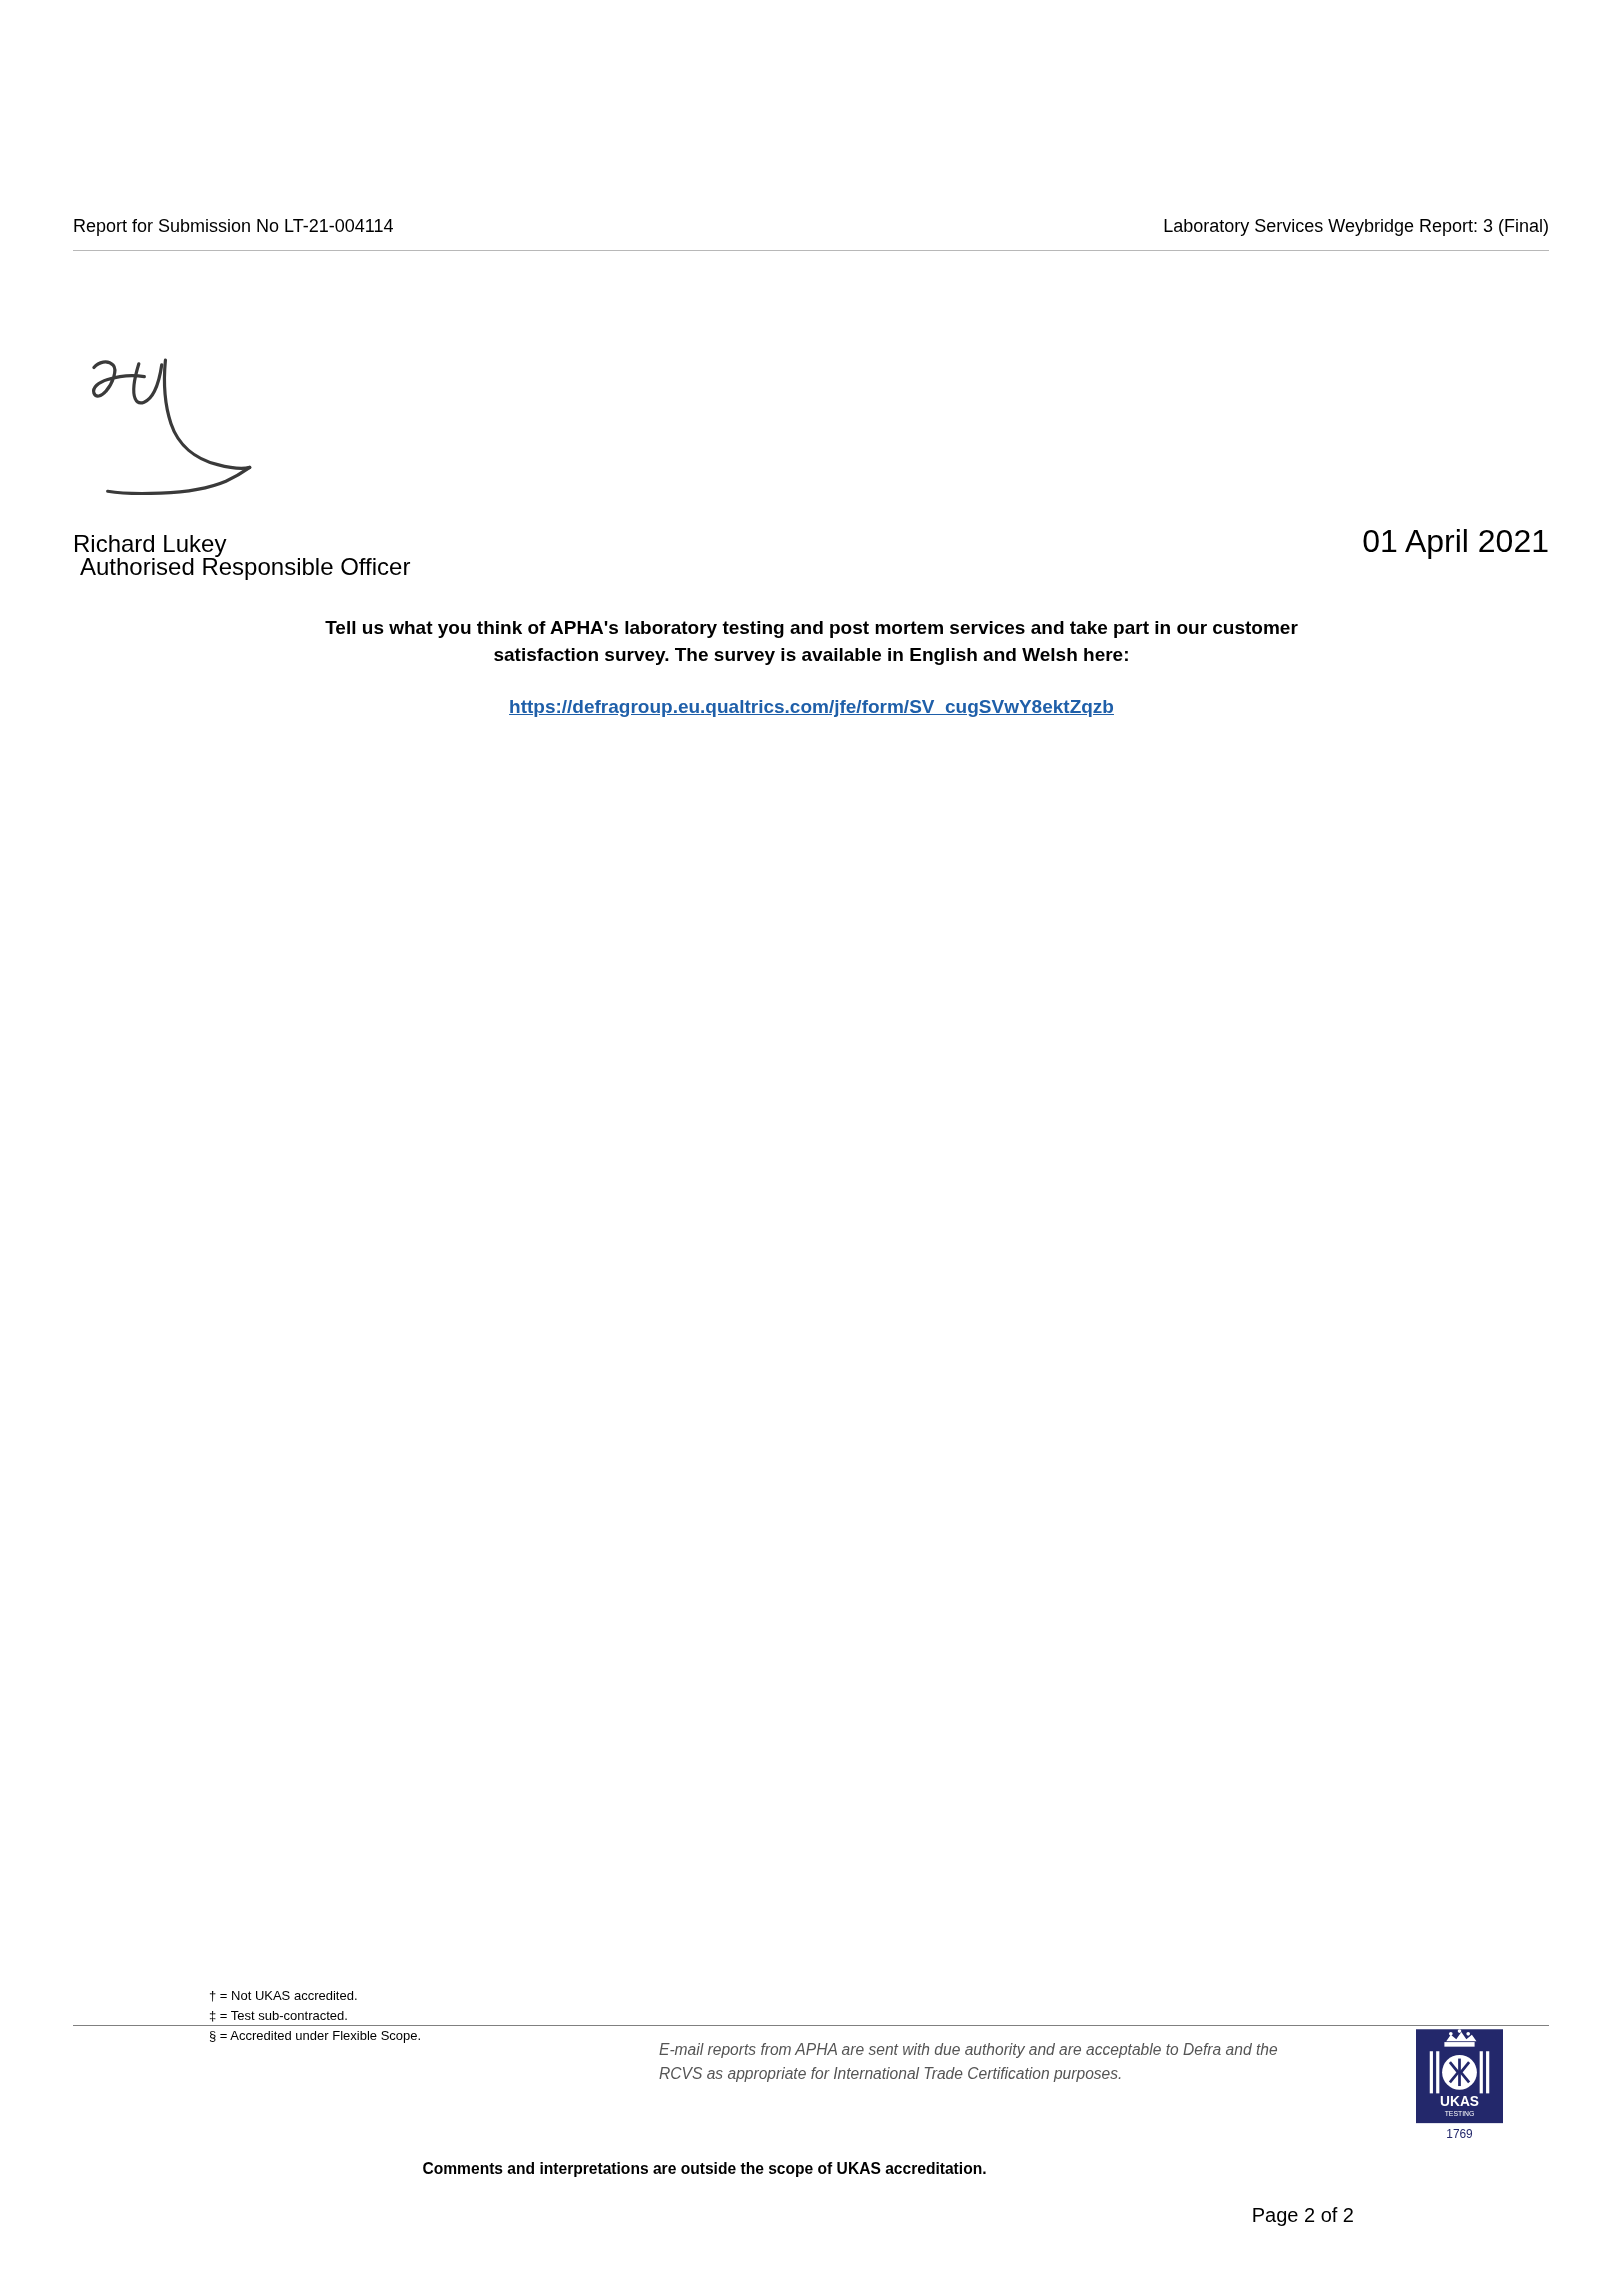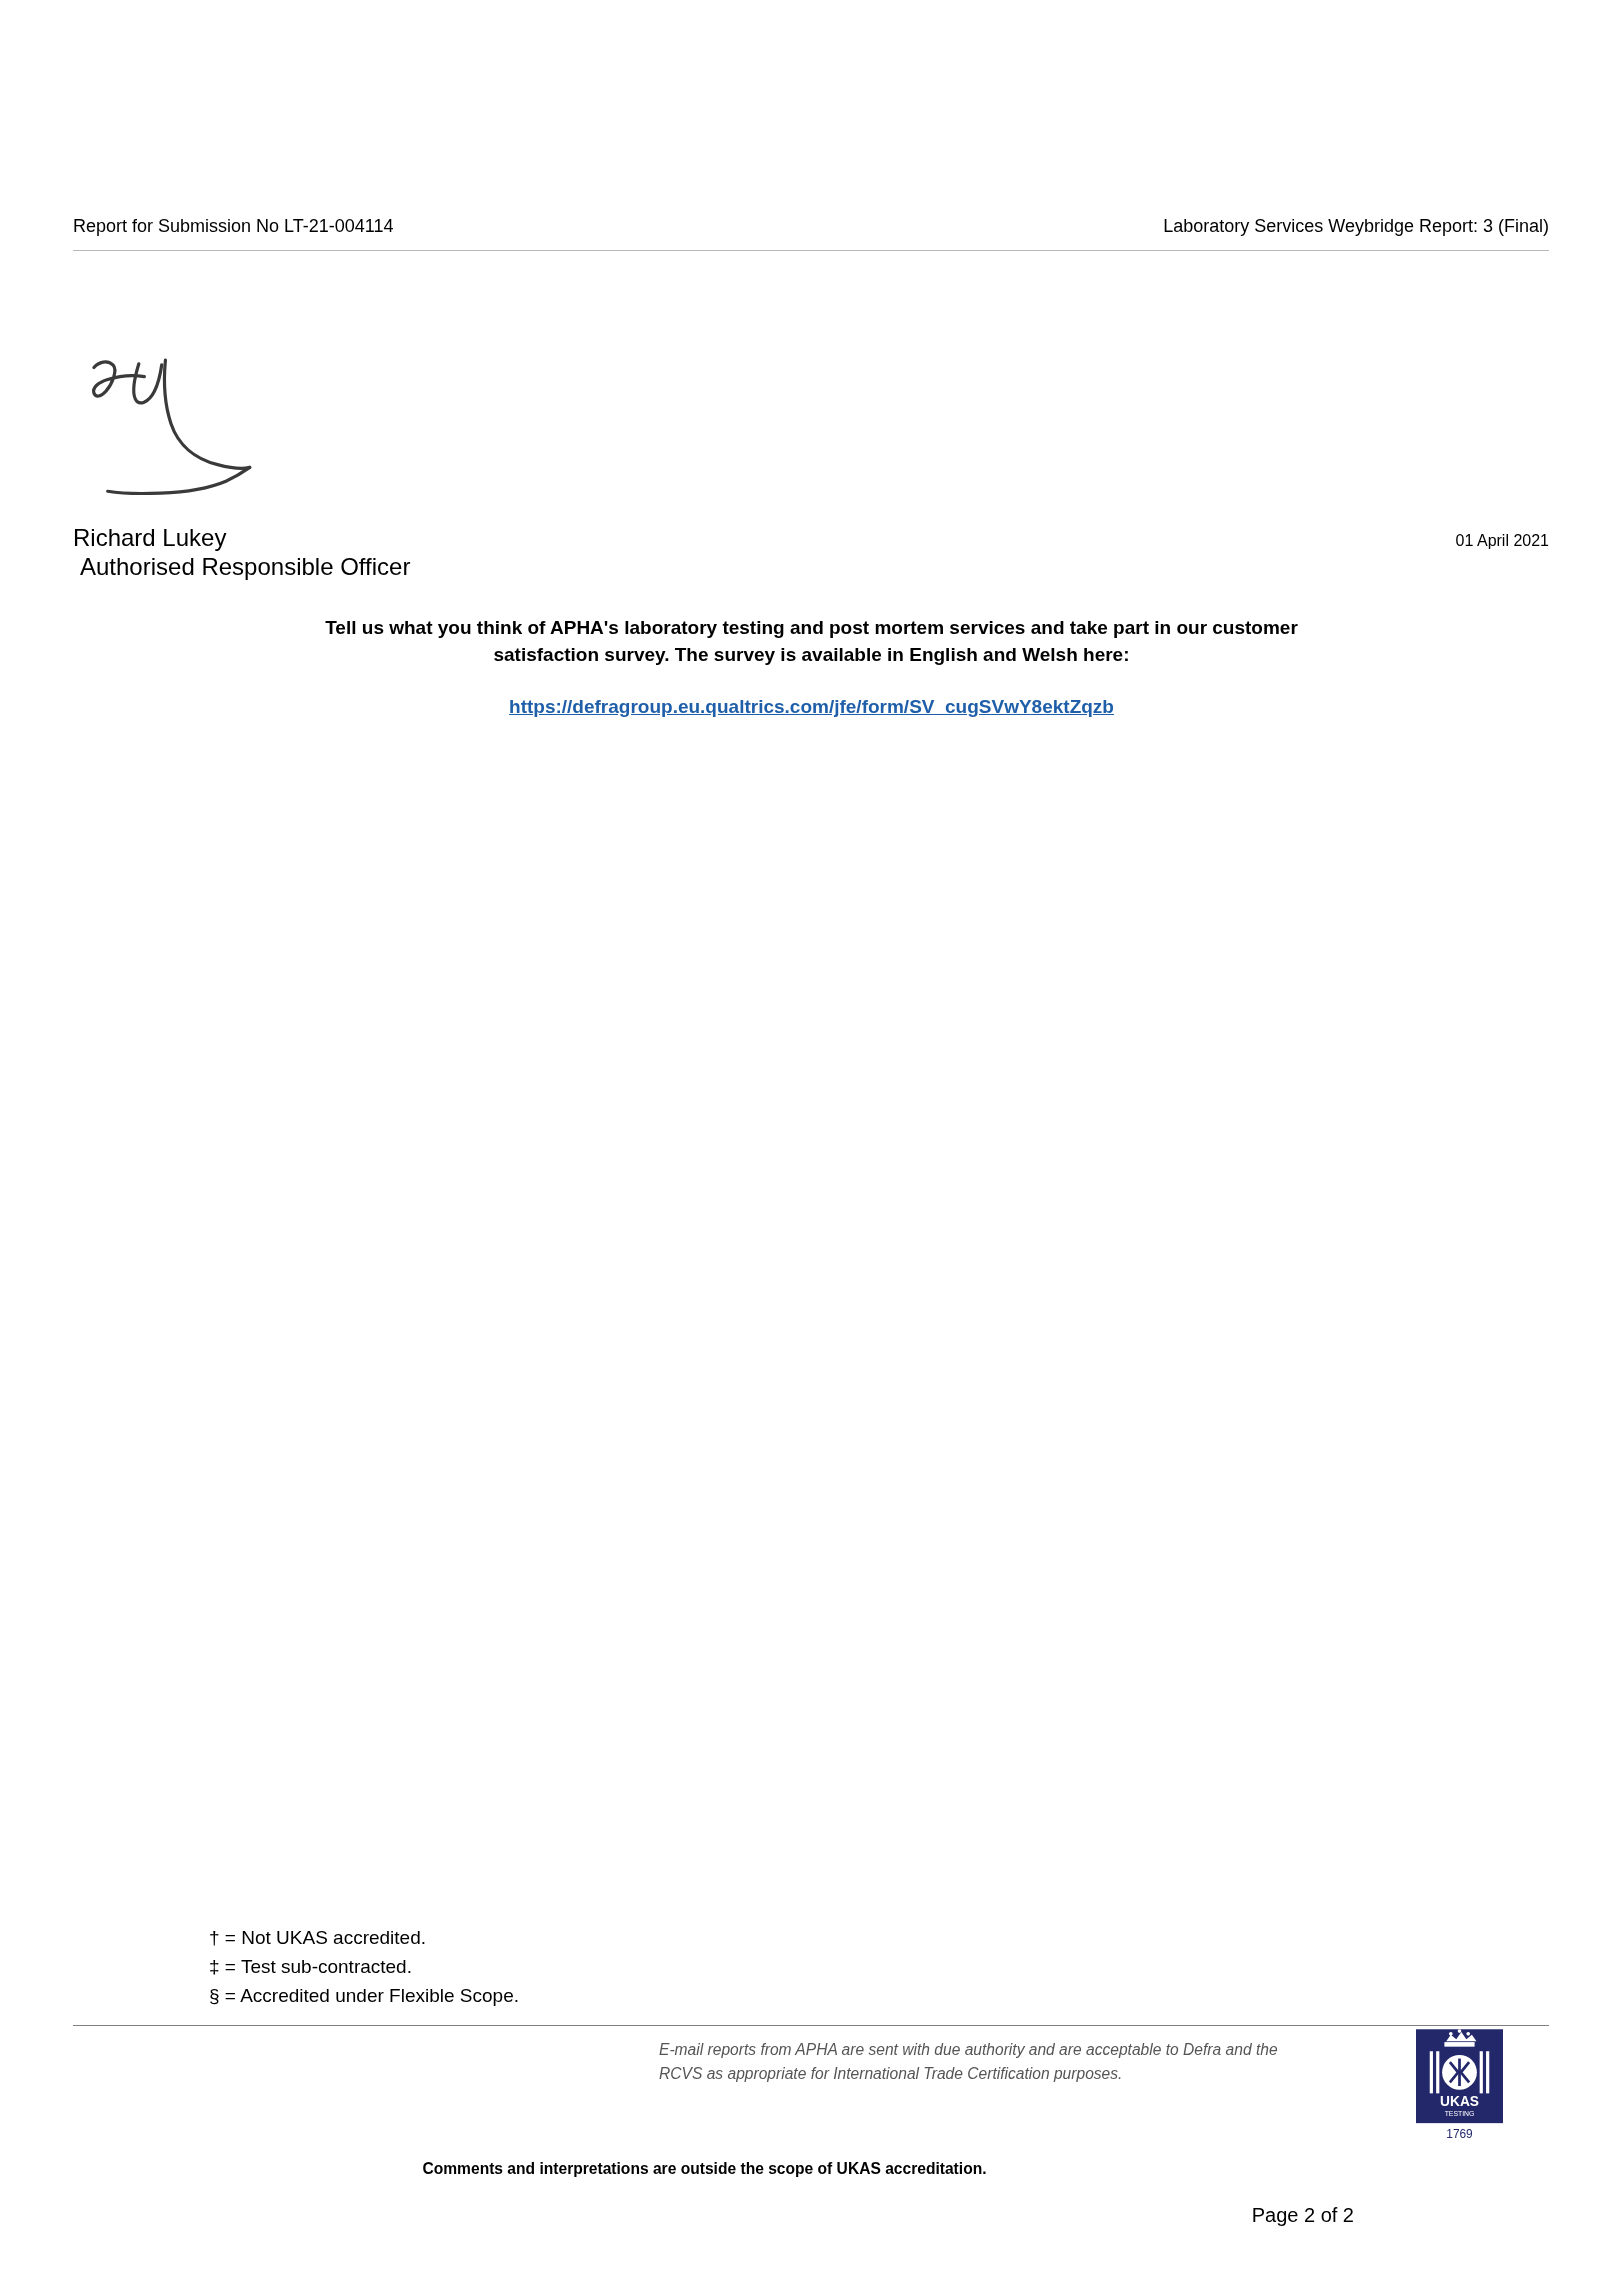--- a/index.html
+++ b/index.html
@@ -61,21 +61,21 @@
   .sig-name {
     line-height: 1.22;
   }
   .sig-role {
     position: absolute;
     left: 80px;
     top: 553px;
     font-size: 24px;
   }
   .sig-date {
-    font-size: 16px;
+    font-size: 32px;
   }
   
   .survey {
     position: absolute;
     left: 92px;
     top: 615px;
     width: 1439px;
     text-align: center;
     font-weight: bold;
     font-size: 19px;
@@ -95,22 +95,22 @@
     position: absolute;
     left: 73px;
     top: 2025px;
     width: 1476px;
     height: 1.4px;
     background: #808080;
   }
   .footnotes {
     position: absolute;
     left: 209px;
-    top: 1924px;
-    font-size: 19px;
+    top: 1986px;
+    font-size: 13px;
     line-height: 1.52;
   }
   .disclaimer {
     position: absolute;
     left: 659px;
     top: 2038px;
     width: 643px;
     font-style: italic;
     color: #555555;
     font-size: 15.6px;

